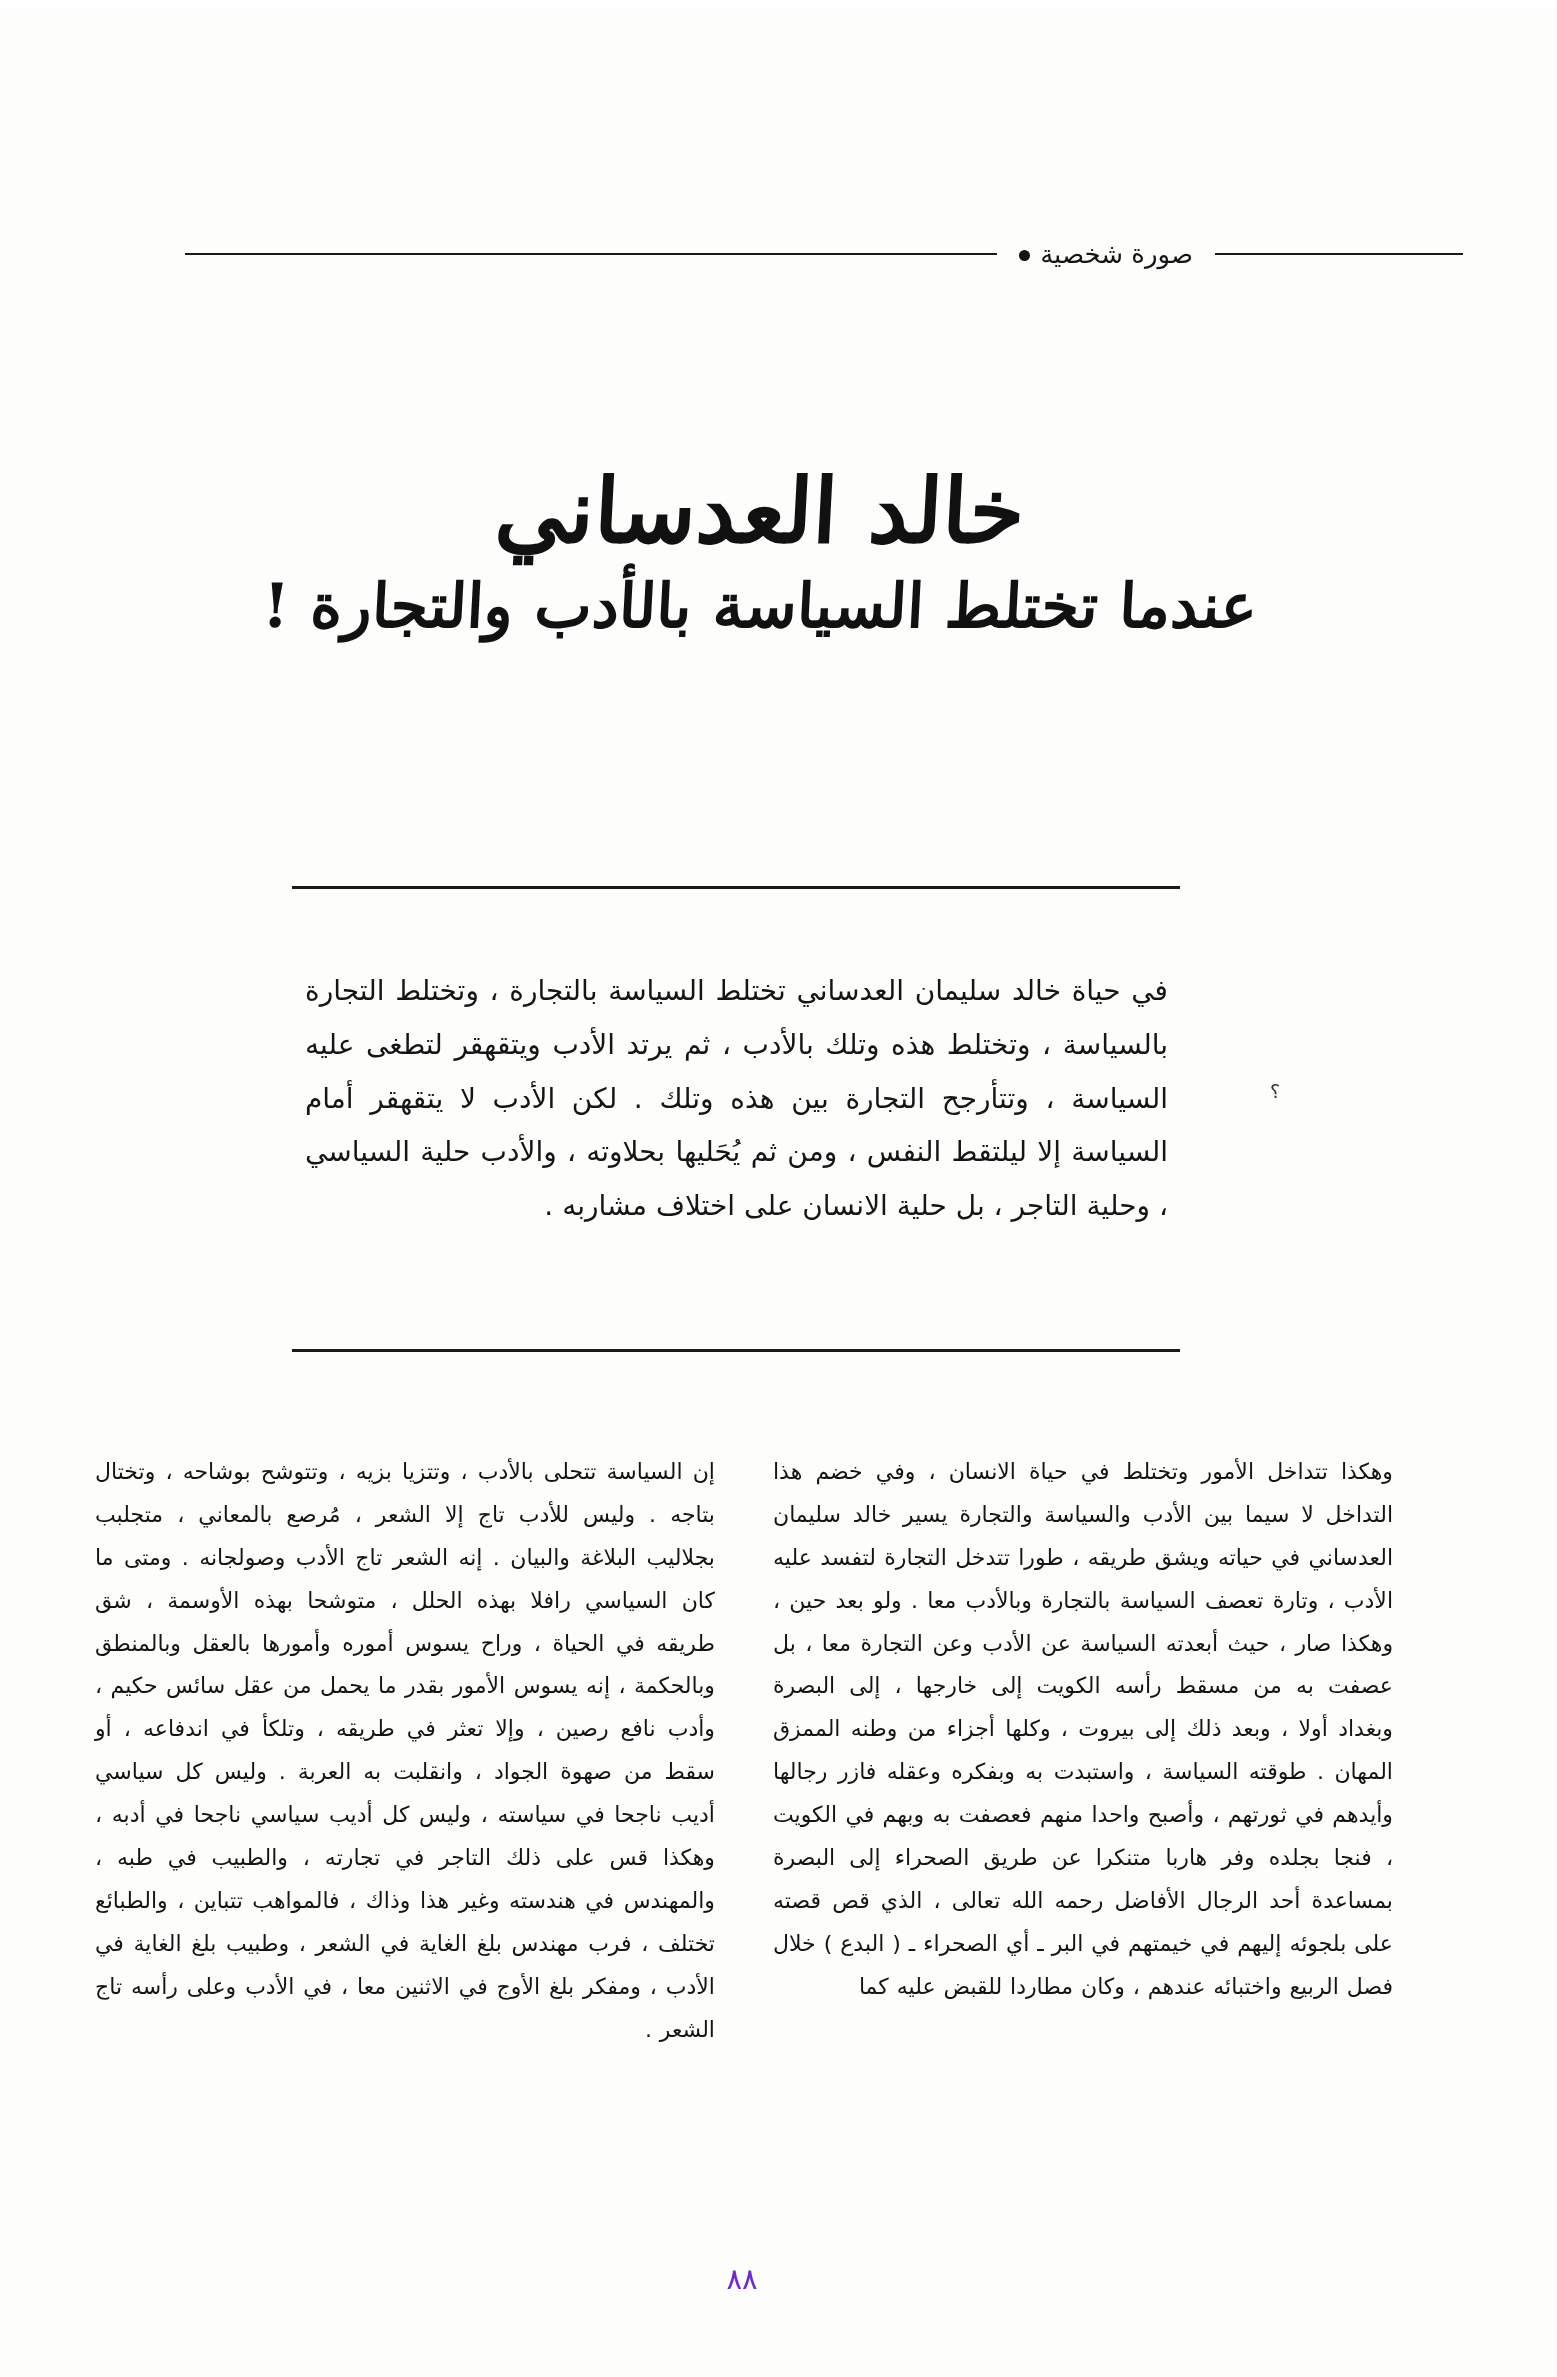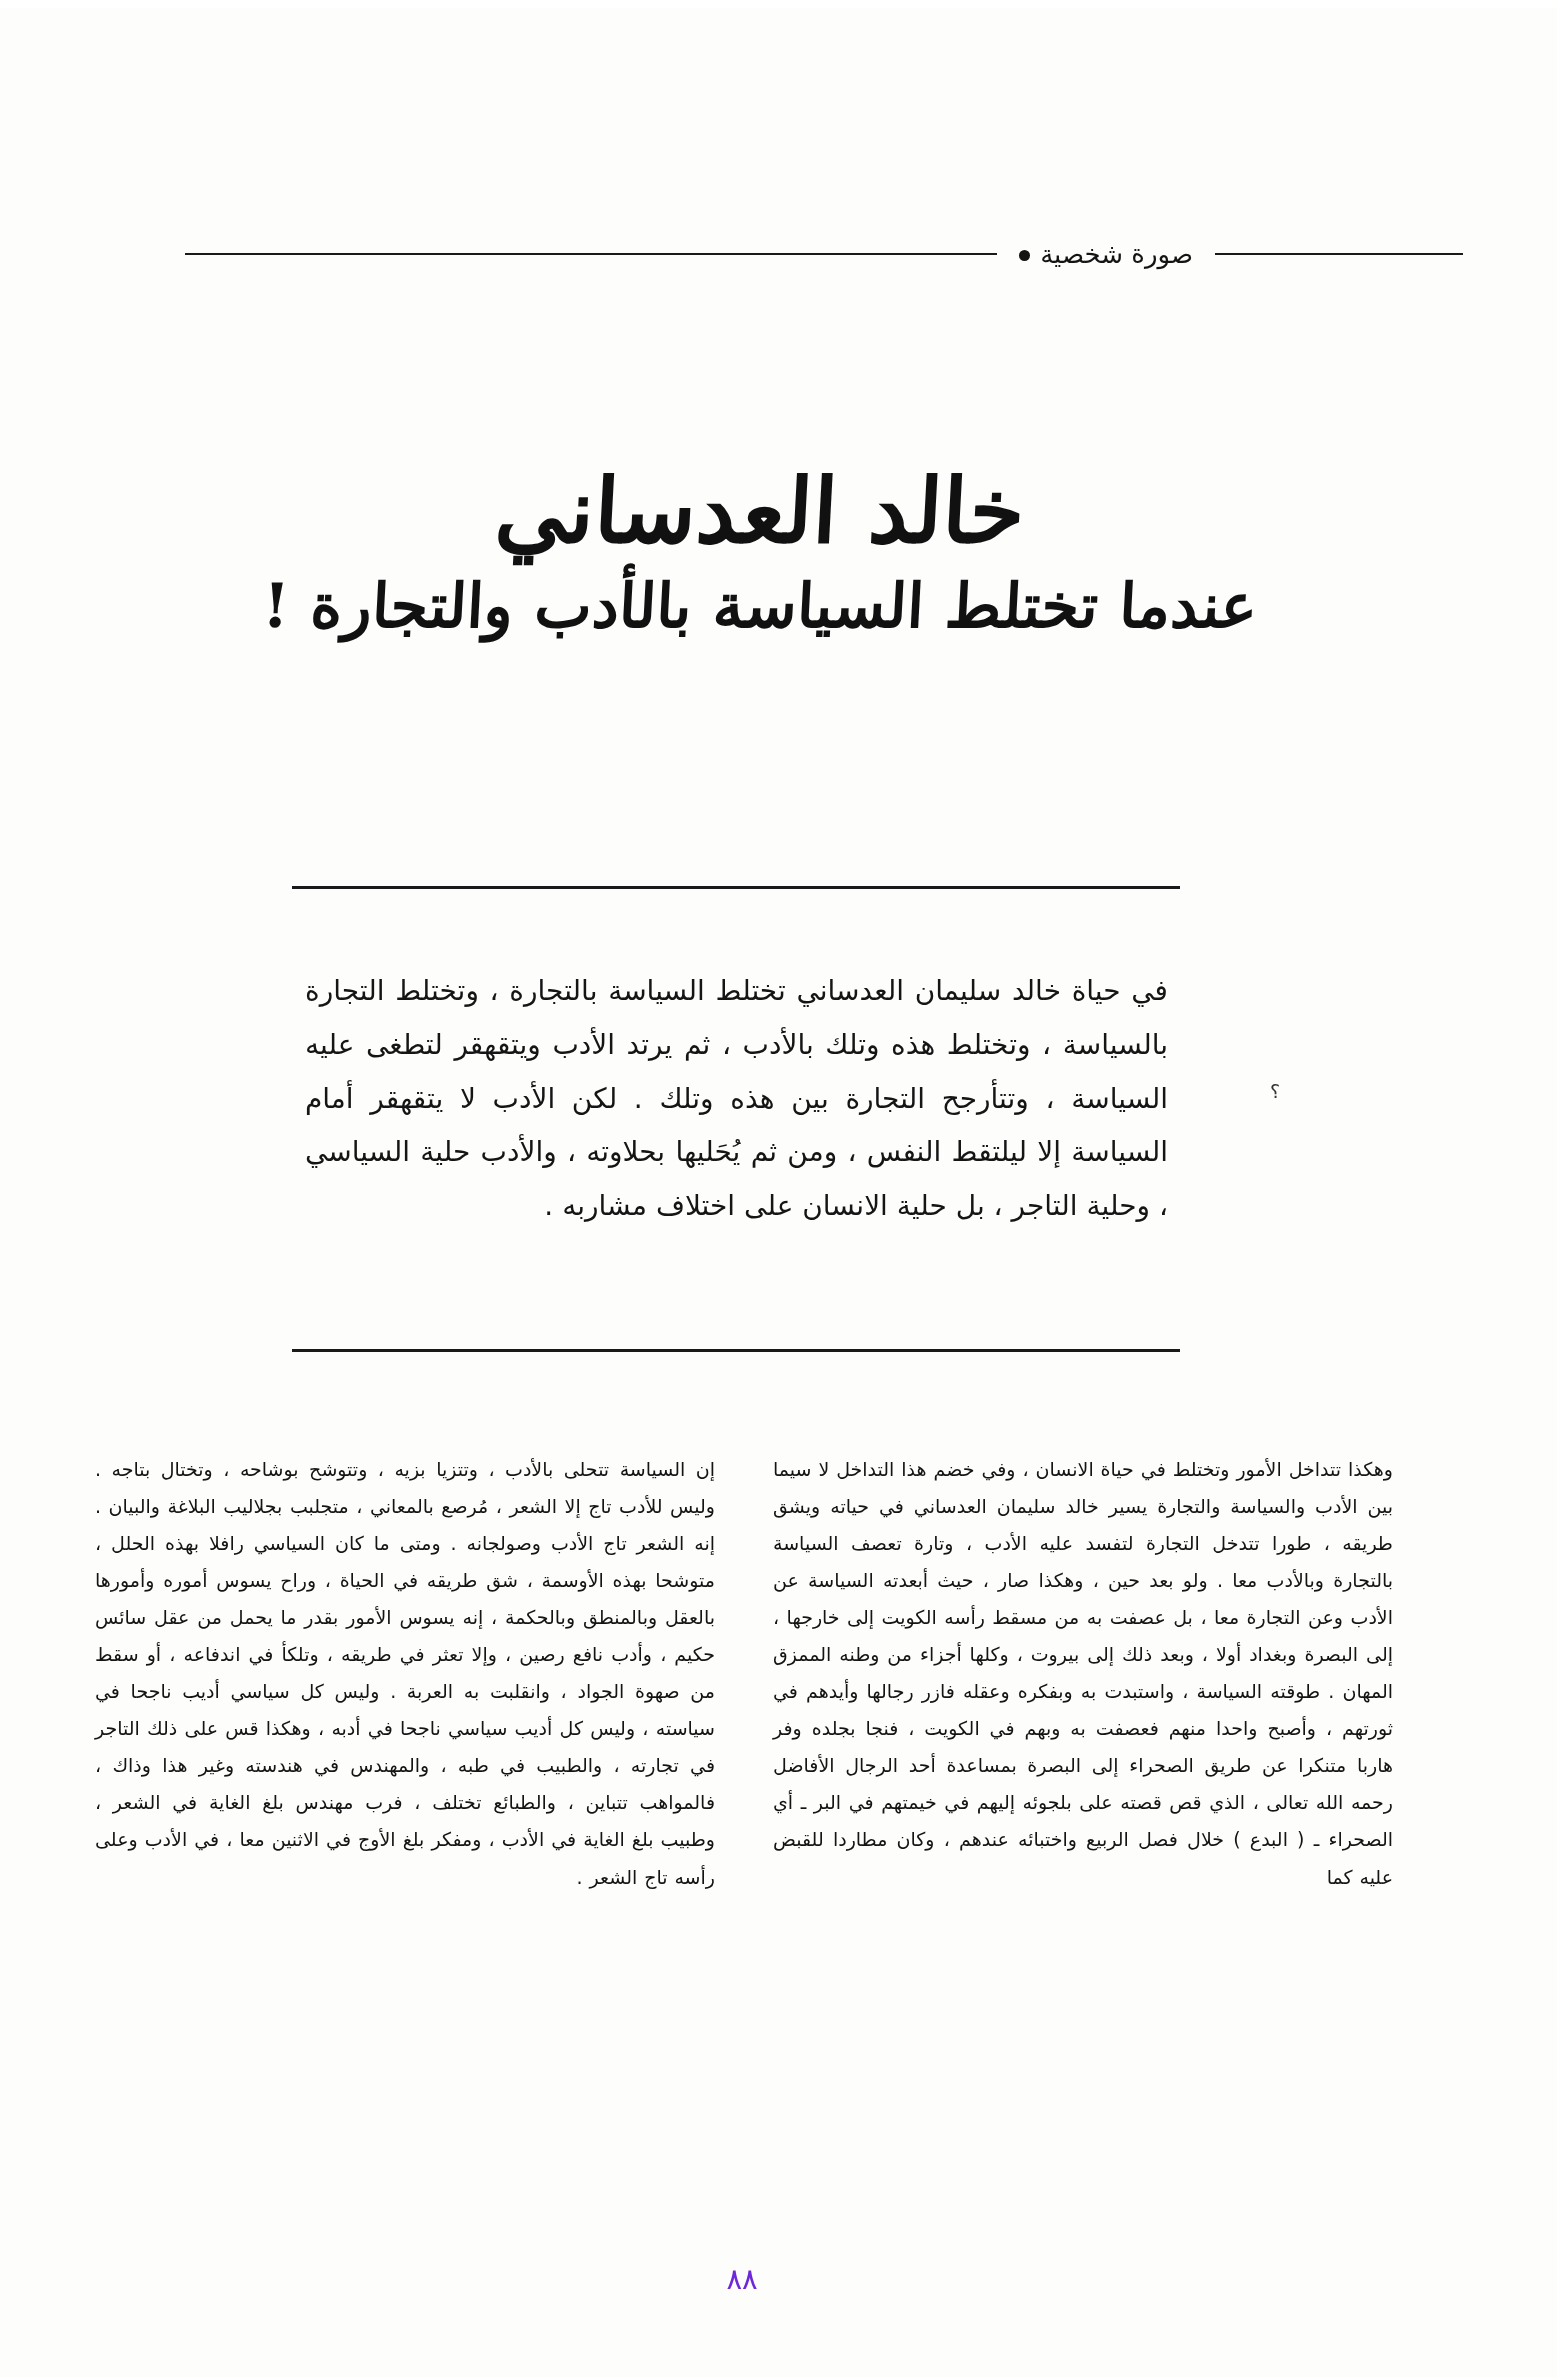--- a/index.html
+++ b/index.html
@@ -140,21 +140,21 @@
     height: 751px;
     display: flex;
     flex-direction: row;
     justify-content: space-between;
     direction: rtl;
   }
   .col {
     width: 620px;
     direction: rtl;
     text-align: justify;
-    font-size: 19px;
+    font-size: 22px;
     line-height: 1.95;
     font-family: "DejaVu Sans", sans-serif;
     color: #141414;
     word-spacing: 0.9px;
   }
   .col p { margin: 0; }
 
   
   .folio {
     position: absolute;

